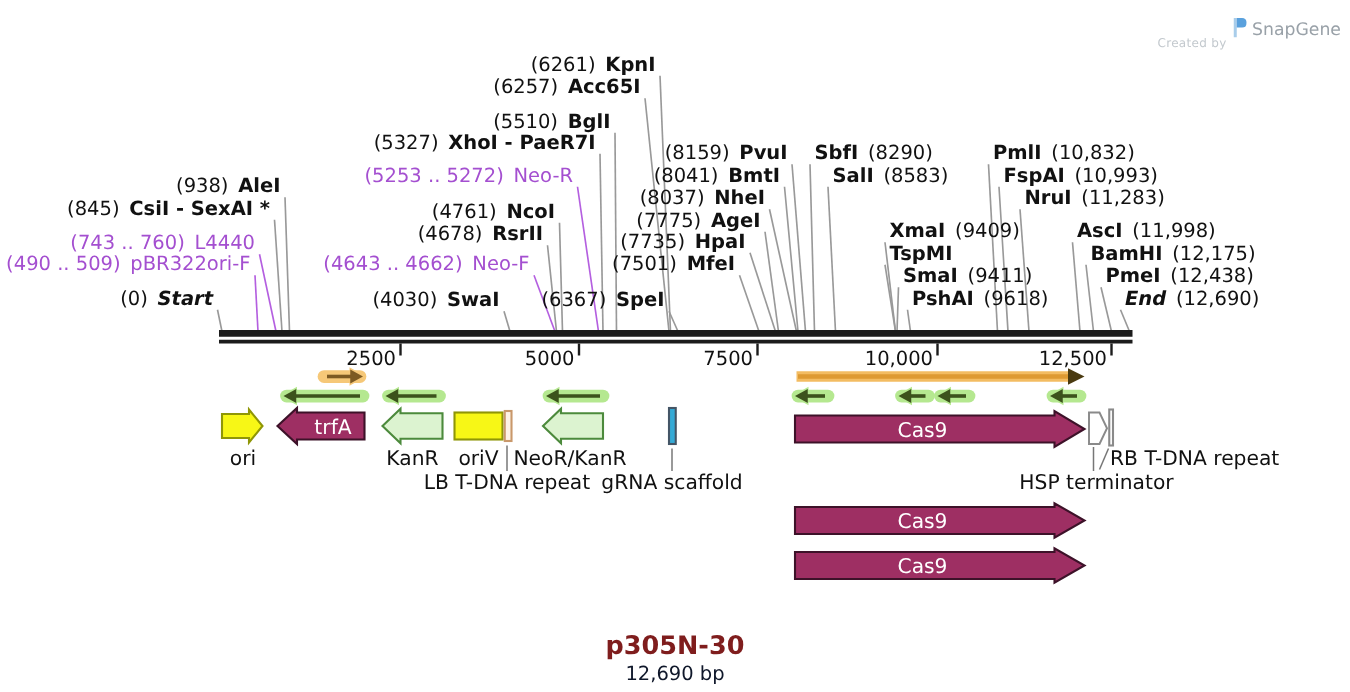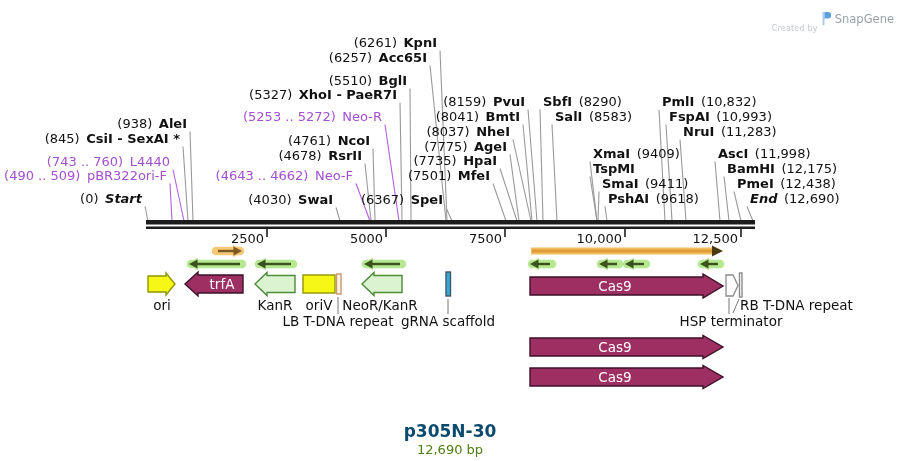--- a/index.html
+++ b/index.html
@@ -3,22 +3,22 @@
 <meta charset="utf-8">
 <style>
   html,body{margin:0;padding:0;background:#fff;}
   .stage{position:relative;width:900px;height:461px;background:#ffffff;
          font-family:"DejaVu Sans",sans-serif;overflow:hidden;}
   .stage svg#map{position:absolute;left:0;top:0;}
   .watermark{position:absolute;top:4px;right:6px;display:flex;align-items:center;gap:4px;z-index:5;}
   .wm-created{font-size:8px;color:#c3c9ce;letter-spacing:.2px;margin-top:20px;}
   .wm-brand{font-size:11.5px;color:#99a1a8;text-align:center;}
   .title-block{position:absolute;left:0;right:0;top:421px;text-align:center;z-index:4;}
-  .plasmid-name{font-weight:bold;font-size:17px;color:#0c4a6e;}
-  .plasmid-length{font-size:13px;color:#4d7c0f;margin-top:1px;}
+  .plasmid-name{font-weight:bold;font-size:17px;color:#7f1d1d;}
+  .plasmid-length{font-size:13px;color:#0f172a;margin-top:1px;}
 </style>
 </head>
 <body>
 
 <div class="stage">
 
   <div class="watermark">
     <span class="wm-created">Created by</span>
     <svg width="9" height="13" viewBox="0 0 9 13">
       <rect x="0.5" y="0" width="2" height="13" fill="#a9cdea"></rect>

